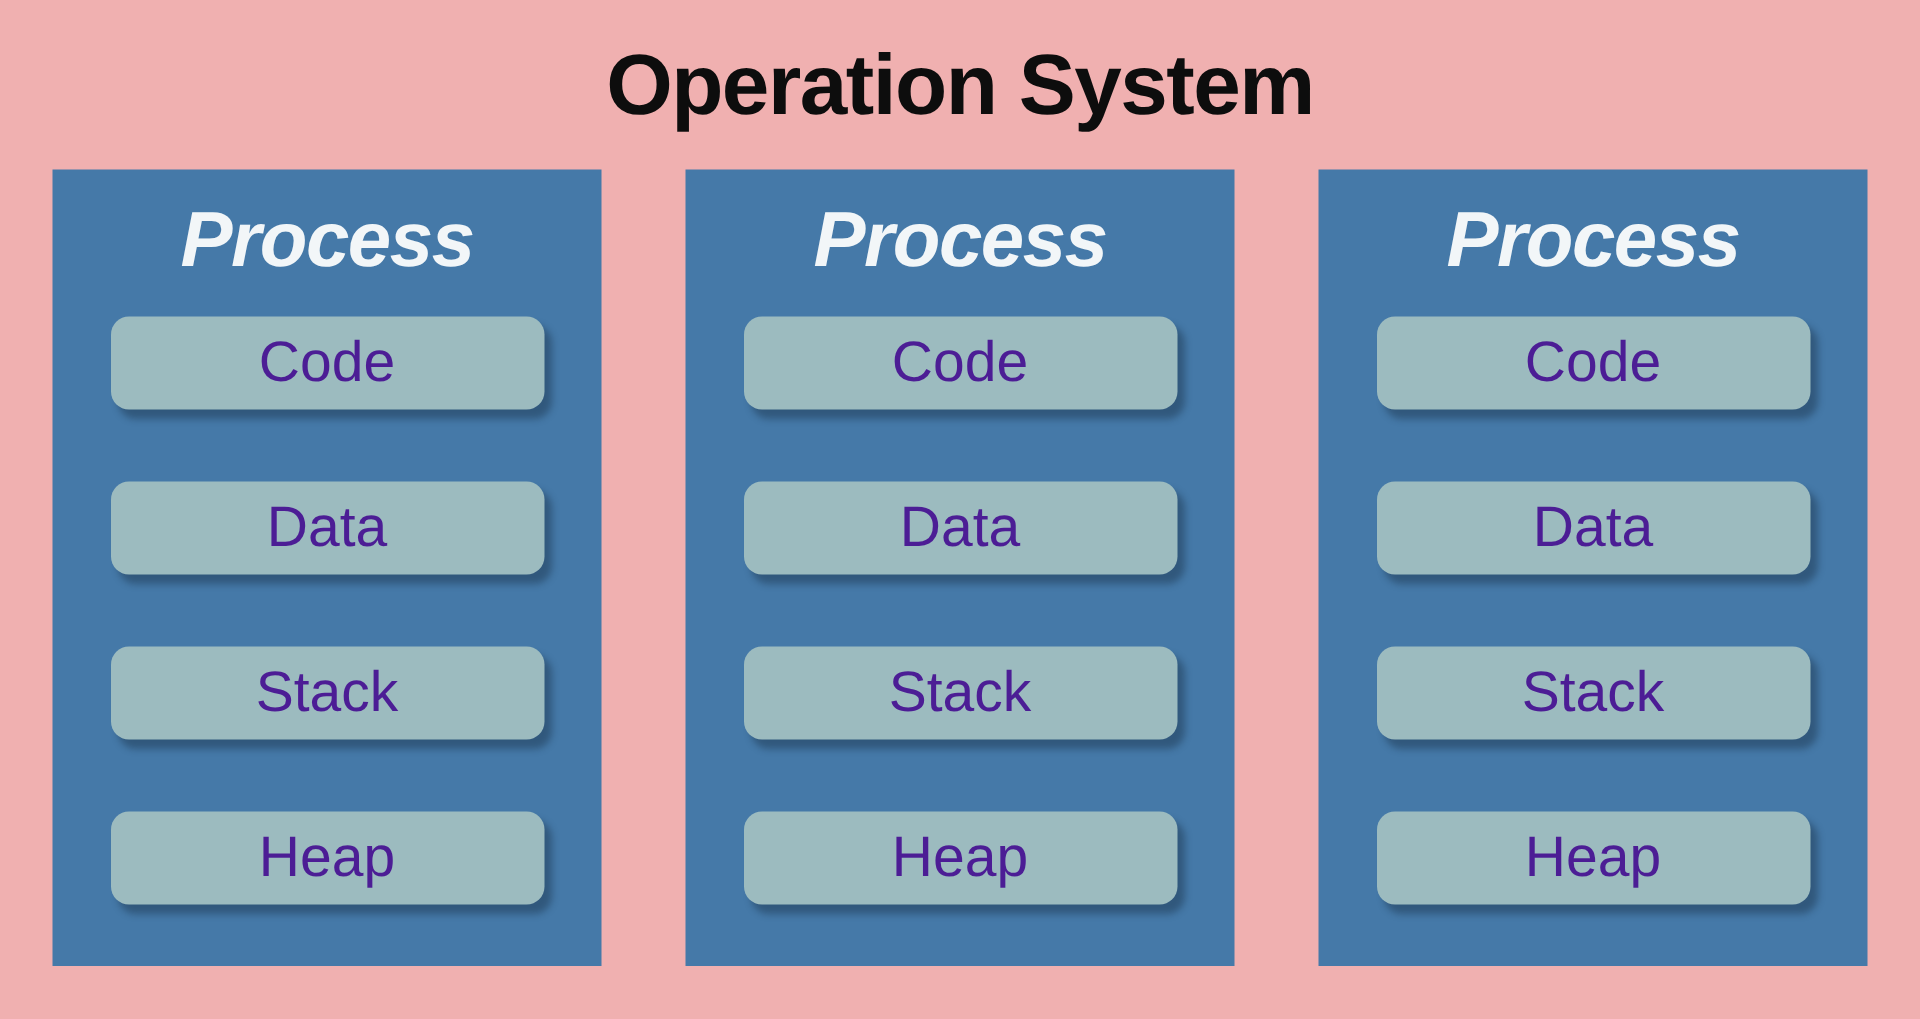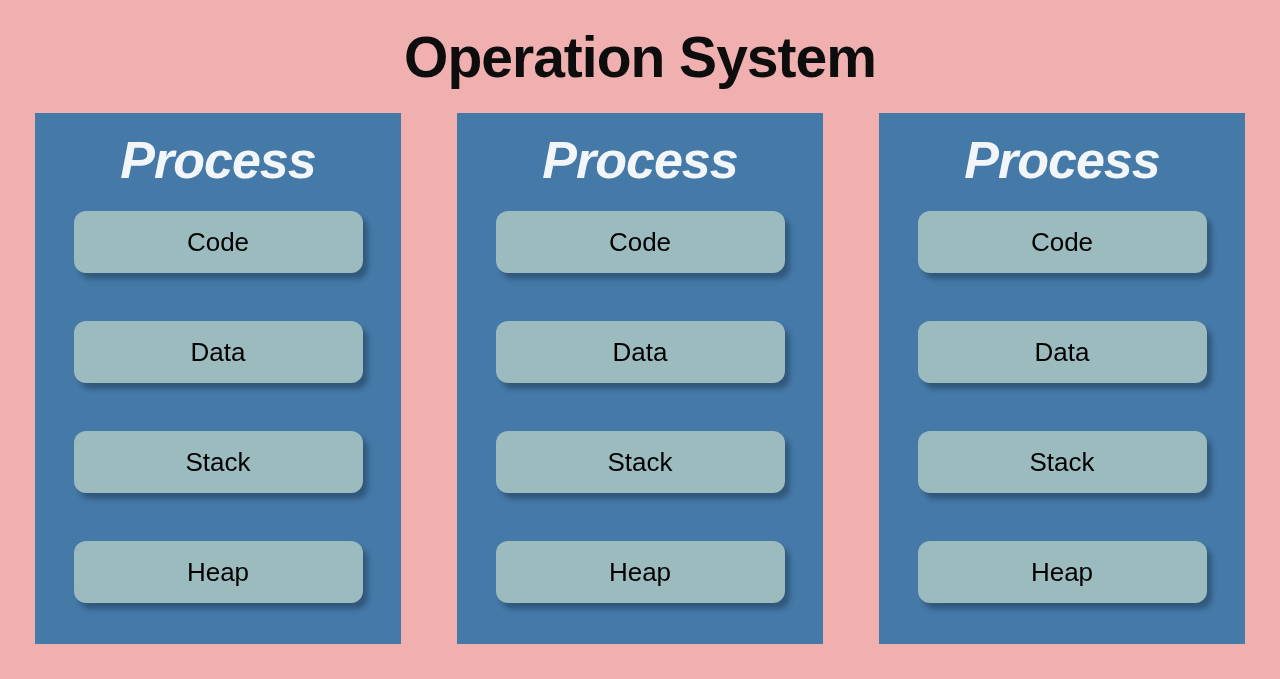--- a/index.html
+++ b/index.html
@@ -60,22 +60,22 @@
   }
   .segment {
     width: 289px;
     height: 62px;
     background: #9CBBBF;
     border-radius: 12px;
     box-shadow: 5px 6px 5px rgba(20, 40, 60, 0.40);
     display: flex;
     align-items: center;
     justify-content: center;
-    font-size: 26px;
-    color: #000000;
+    font-size: 38px;
+    color: #4c1d95;
   }
 </style>
 </head>
 <body>
 
 <div class="page-title">Operation System</div>
 
 <div class="processes">
 
   <div class="process-box">

